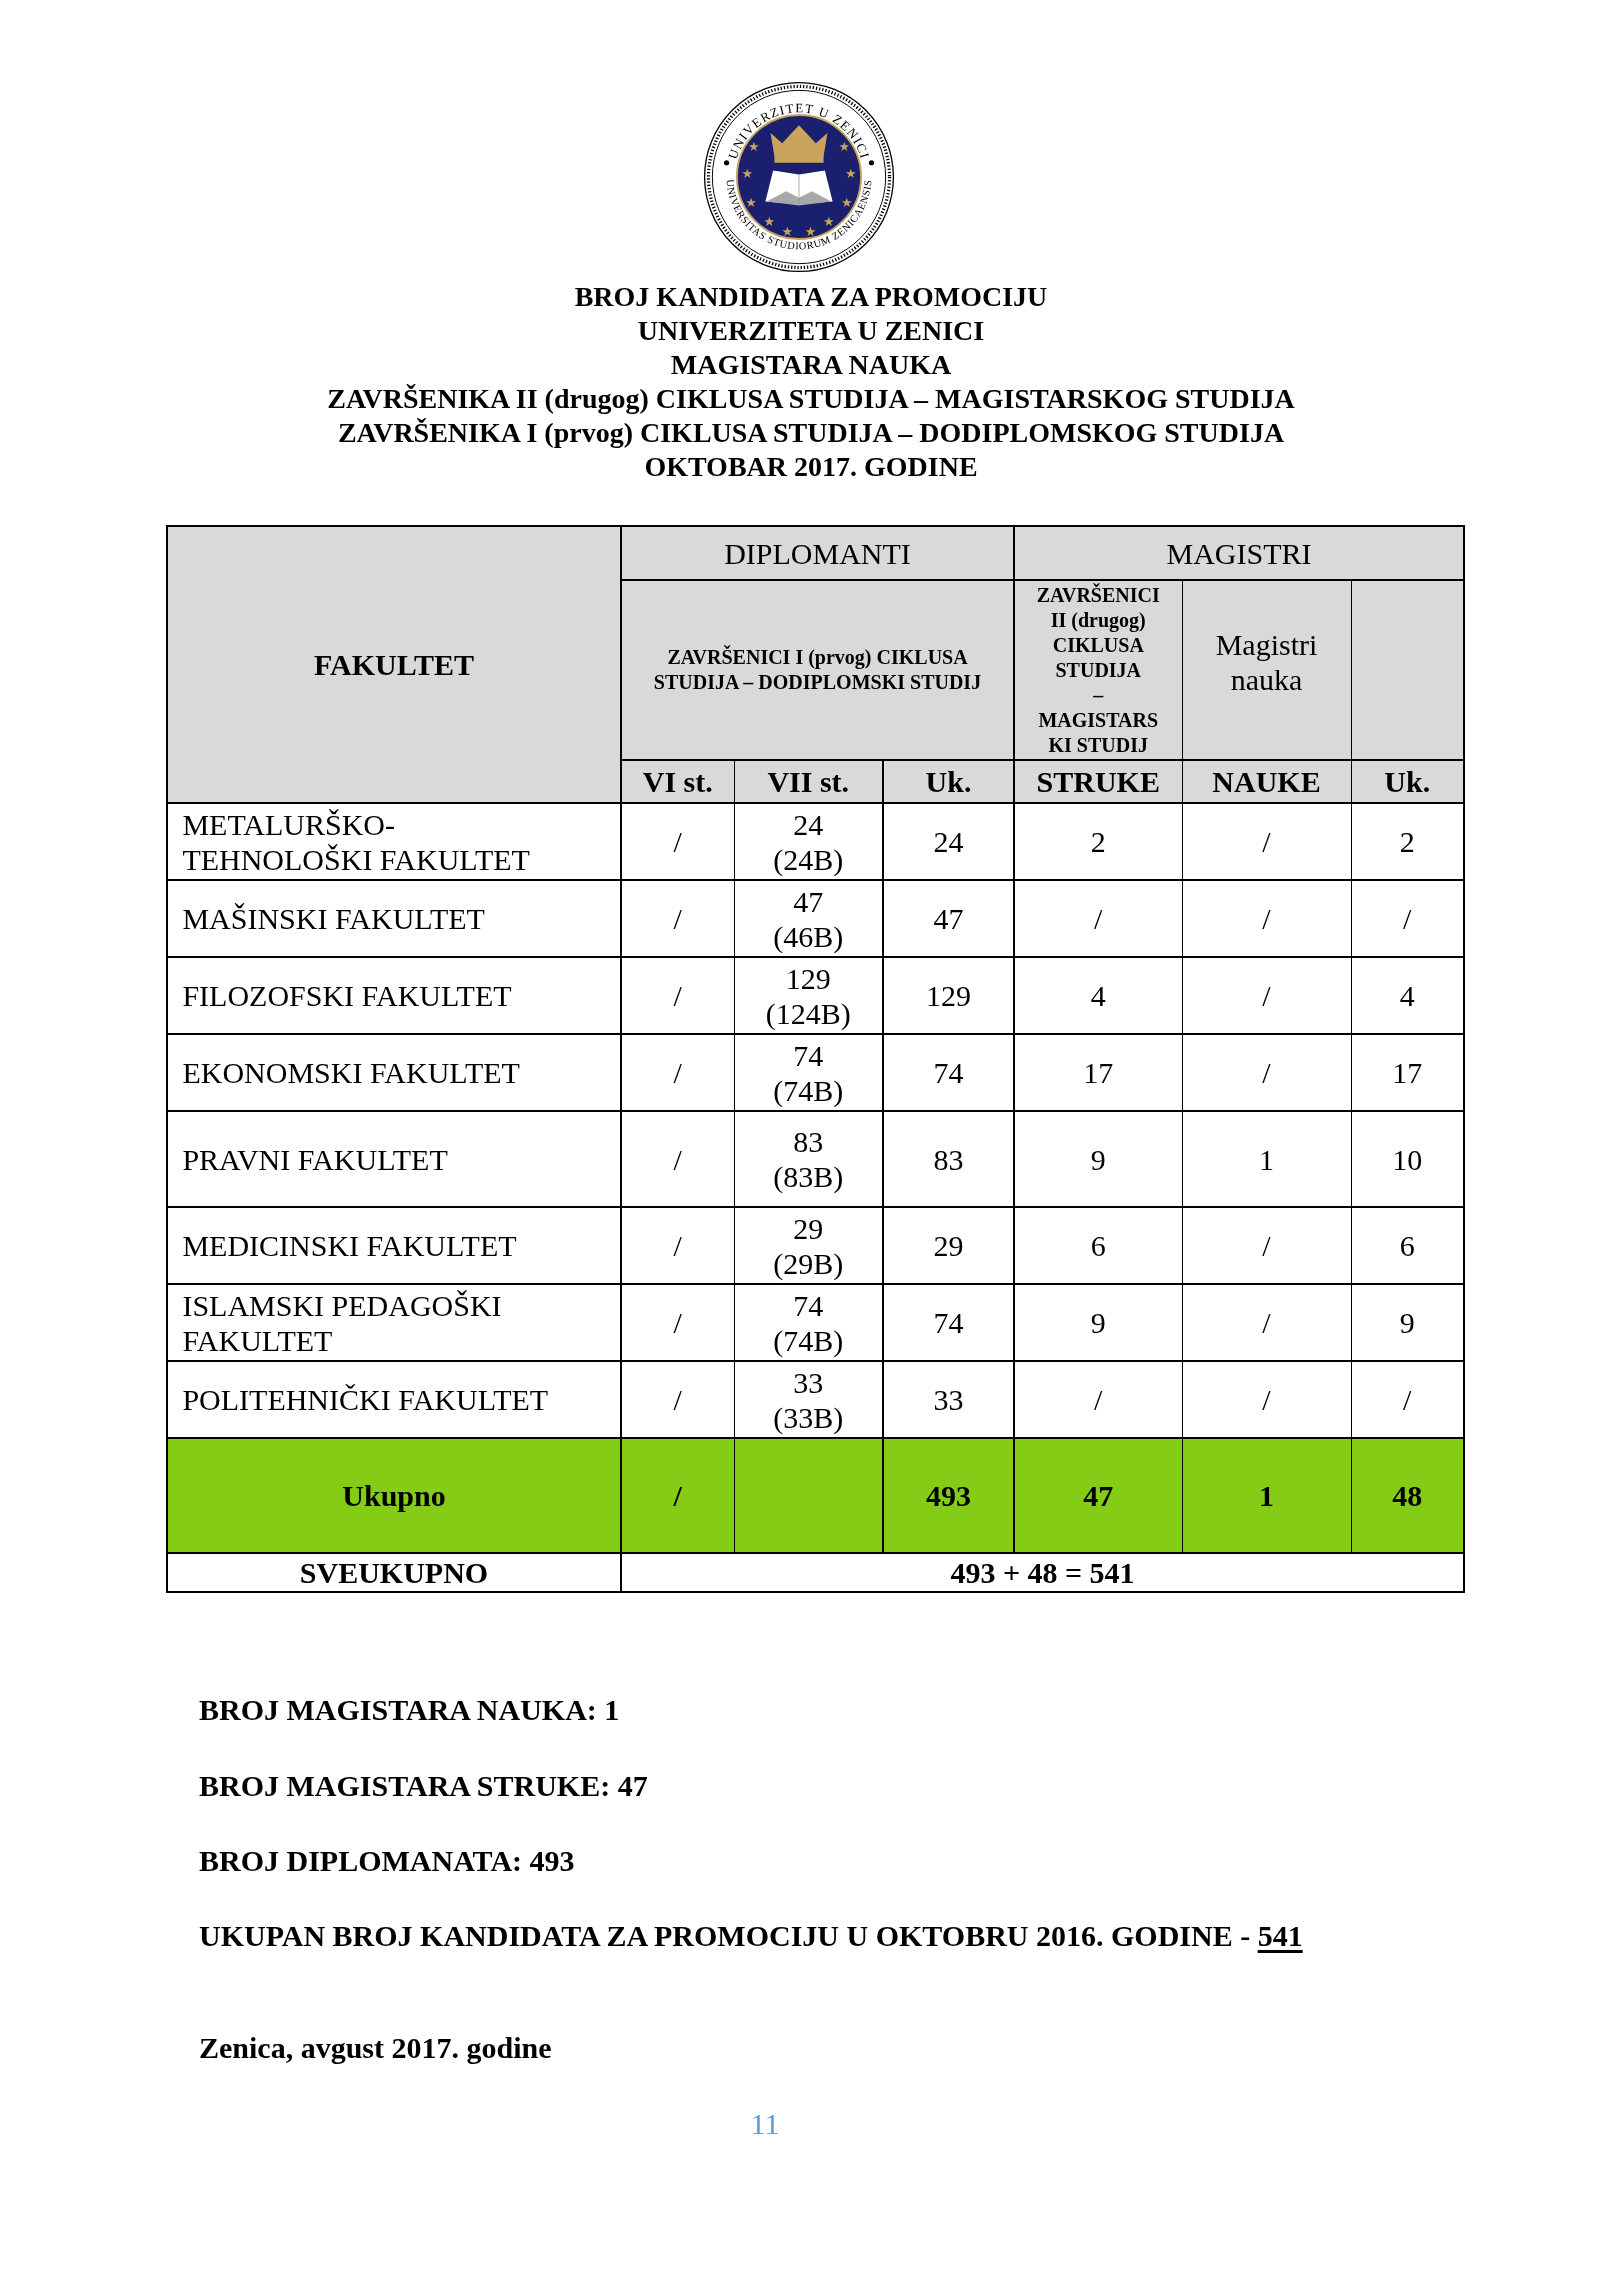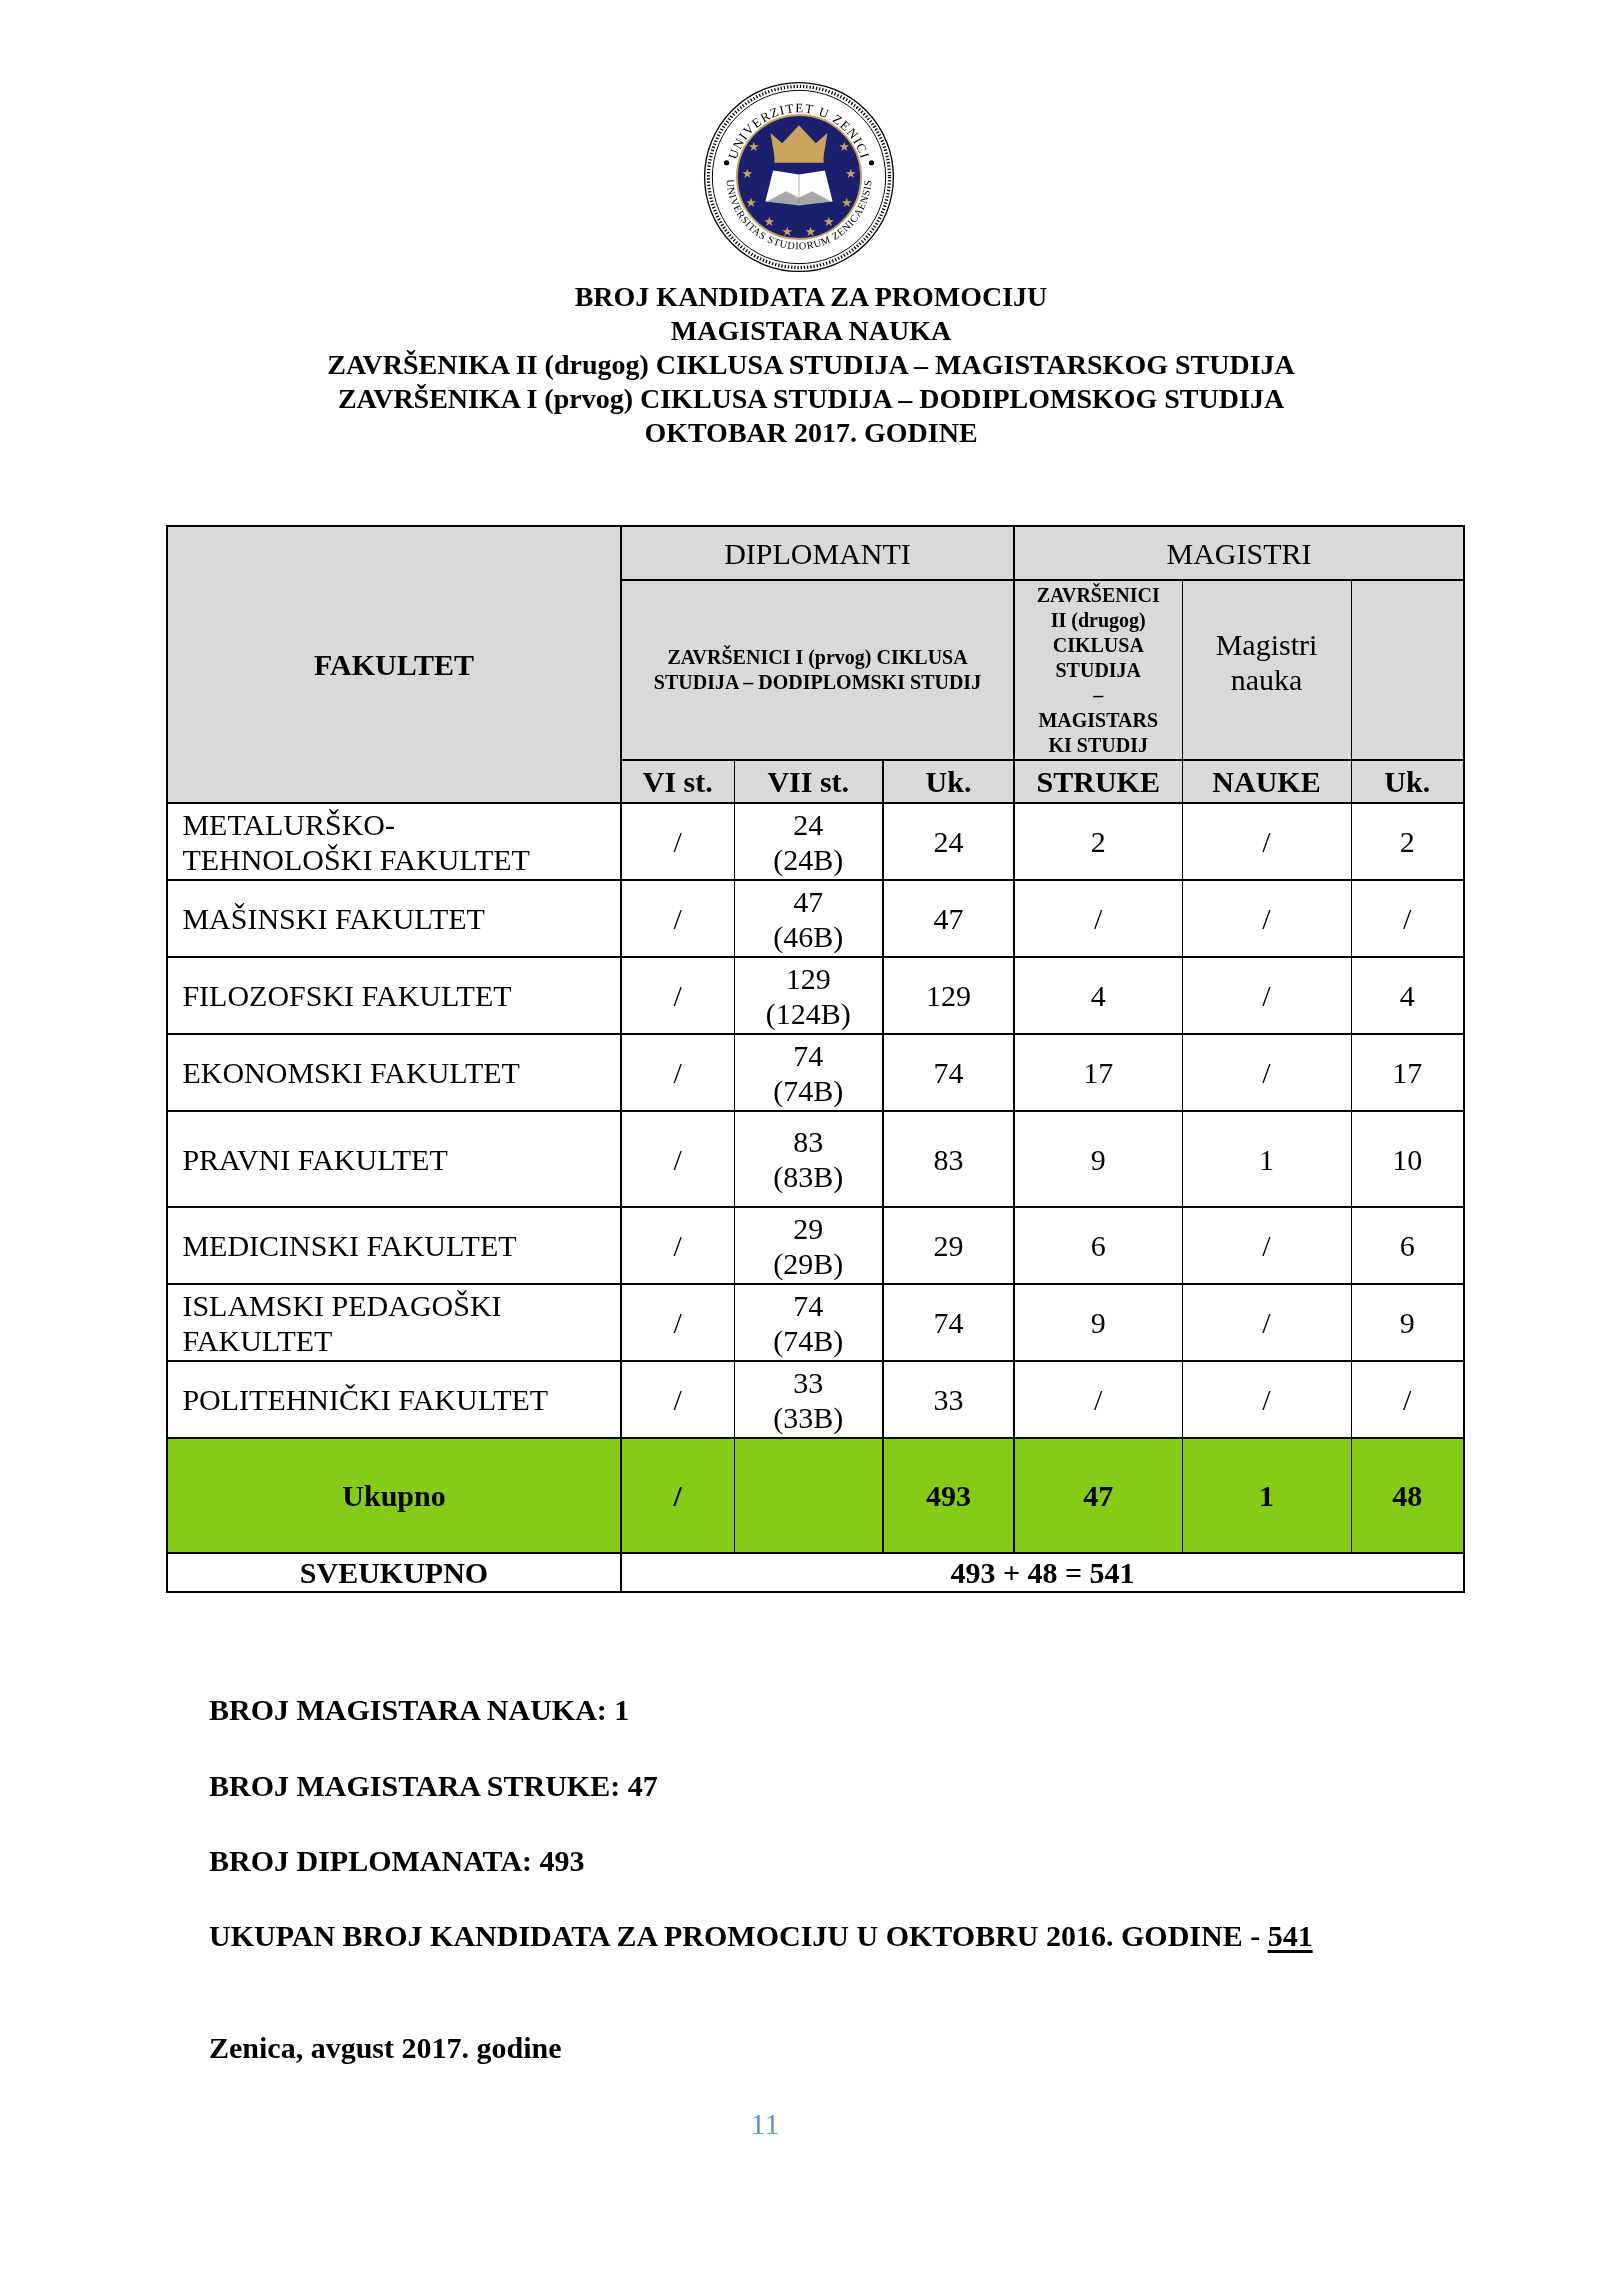--- a/index.html
+++ b/index.html
@@ -19,21 +19,21 @@
   table.main td.thin-l { border-left-width: 1px; }
   table.main td.thin-r { border-right-width: 1px; }
   .hdr { background: #d9d9d9; }
   .tot { background: #84cc16; }
   .bold { font-weight: bold; }
   td.fac { text-align: left !important; padding-left: 14.4px !important; font-size: 30px; line-height: 36px; }
   .small-b { font-size: 20px !important; line-height: 25px !important; font-weight: bold; }
   .sub { font-size: 30px; line-height: 35px; }
   .sv { font-weight: bold; font-size: 30px; }
 
-  .summary { position: absolute; left: 209px; font-weight: bold; font-size: 30px; white-space: nowrap; }
+  .summary { position: absolute; left: 199px; font-weight: bold; font-size: 30px; white-space: nowrap; }
   .u { text-decoration: underline; text-decoration-thickness: 2.6px; text-underline-offset: 3.9px; }
   .pagenum { position: absolute; left: 0; width: 1530px; top: 2107px; text-align: center;
              color: #5b9bd5; font-size: 30px; }
 </style>
 </head>
 <body>
 
 <div class="logo">
   <svg viewBox="0 0 300 300" width="194" height="194">
     <defs>
@@ -71,20 +71,21 @@
       <text x="104" y="226">★</text>
         <text x="196" y="226">★</text>
       <text x="132" y="242">★</text>
         <text x="168" y="242">★</text>
     </g>
   </svg>
 </div>
 
 <div class="title-block">
   <div>BROJ KANDIDATA ZA PROMOCIJU</div>
+  <div>UNIVERZITETA U ZENICI</div>
   <div>MAGISTARA NAUKA</div>
   <div>ZAVRŠENIKA II (drugog) CIKLUSA STUDIJA – MAGISTARSKOG STUDIJA</div>
   <div>ZAVRŠENIKA I (prvog) CIKLUSA STUDIJA – DODIPLOMSKOG STUDIJA</div>
   <div>OKTOBAR 2017. GODINE</div>
 </div>
 
 <table class="main">
   <colgroup>
     <col style="width:454px">
       <col style="width:113px">

